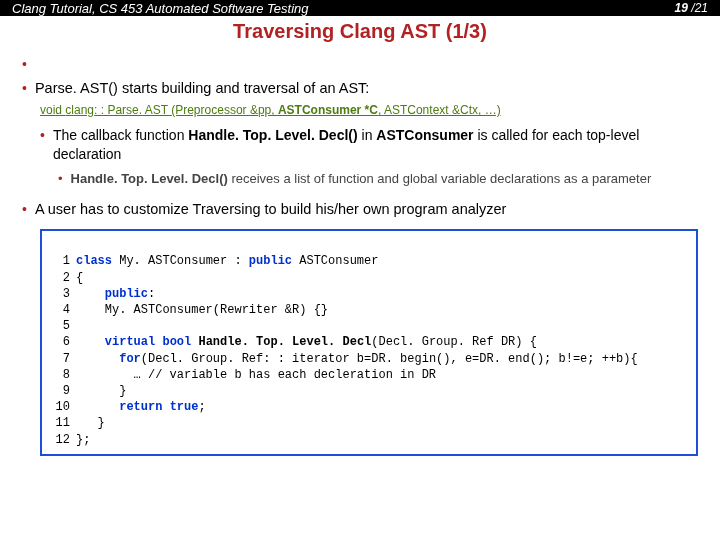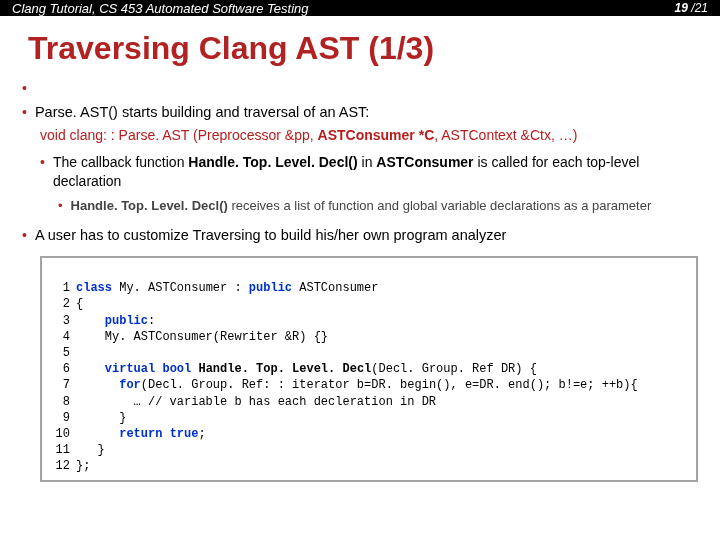--- a/index.html
+++ b/index.html
@@ -1,31 +1,31 @@
 <!DOCTYPE html>
 <html><head>
 <meta charset="utf-8">
 <style>
   * { margin: 0; padding: 0; box-sizing: border-box; }
   body { width: 720px; height: 540px; background: #fff; font-family: Arial, Helvetica, sans-serif; overflow: hidden; }
   .header { background: #000; color: #fff; height: 16px; display: flex; justify-content: space-between; align-items: center; padding: 0 12px; font-size: 13px; }
   .header-title { font-style: italic; }
   .header-page { font-style: italic; font-size: 12px; margin-left: 21px; }
-  .title { color: #b22222; font-size: 32px; font-weight: bold; padding: 14px 28px 10px 28px; }
+  .title { color: #b22222; font-size: 20px; font-weight: bold; padding: 4px 28px 10px 28px; text-align: center; }
   .content { padding: 0 22px 0 22px; font-size: 14.5px; line-height: 1.35; }
   .bullet-l1 { padding: 2px 0; display: flex; }
   .bullet-l1 .dot { color: #b22222; margin-right: 8px; font-size: 14px; line-height: 1.4; }
   .bullet-l2 { padding: 2px 0 2px 18px; display: flex; font-size: 14px; }
   .bullet-l2 .dot { color: #b22222; margin-right: 8px; }
   .bullet-l3 { padding: 4px 0 4px 36px; display: flex; font-size: 13px; color: #444; }
   .bullet-l3 .dot { color: #b22222; margin-right: 8px; }
-  .sig { color: #b91c1c; font-size: 14px; padding: 2px 0 6px 18px; }
+  .sig { color: #4d7c0f; font-size: 12px; padding: 2px 0 6px 18px; text-decoration: underline; }
   .sig .bold { font-weight: bold; }
   .mono { font-family: Arial, sans-serif; }
-  .codewrap { margin: 8px 22px 0 40px; border: 2px solid #a3a3a3; padding: 6px 8px 6px 8px; background: #fff; }
+  .codewrap { margin: 8px 22px 0 40px; border: 2px solid #1d4ed8; padding: 6px 8px 6px 8px; background: #fff; }
   .codeblock { font-family: Consolas, 'Courier New', monospace; font-size: 12px; line-height: 1.35; white-space: pre; }
   .ln { display: inline-block; width: 20px; text-align: right; color: #000; margin-right: 6px; }
   .ckw { color: #0030cc; font-weight: bold; }
   .cfn { font-weight: bold; }
   .pad-top { margin-top: 6px; }
 </style>
 </head>
 <body>
 
 <div class="header">

